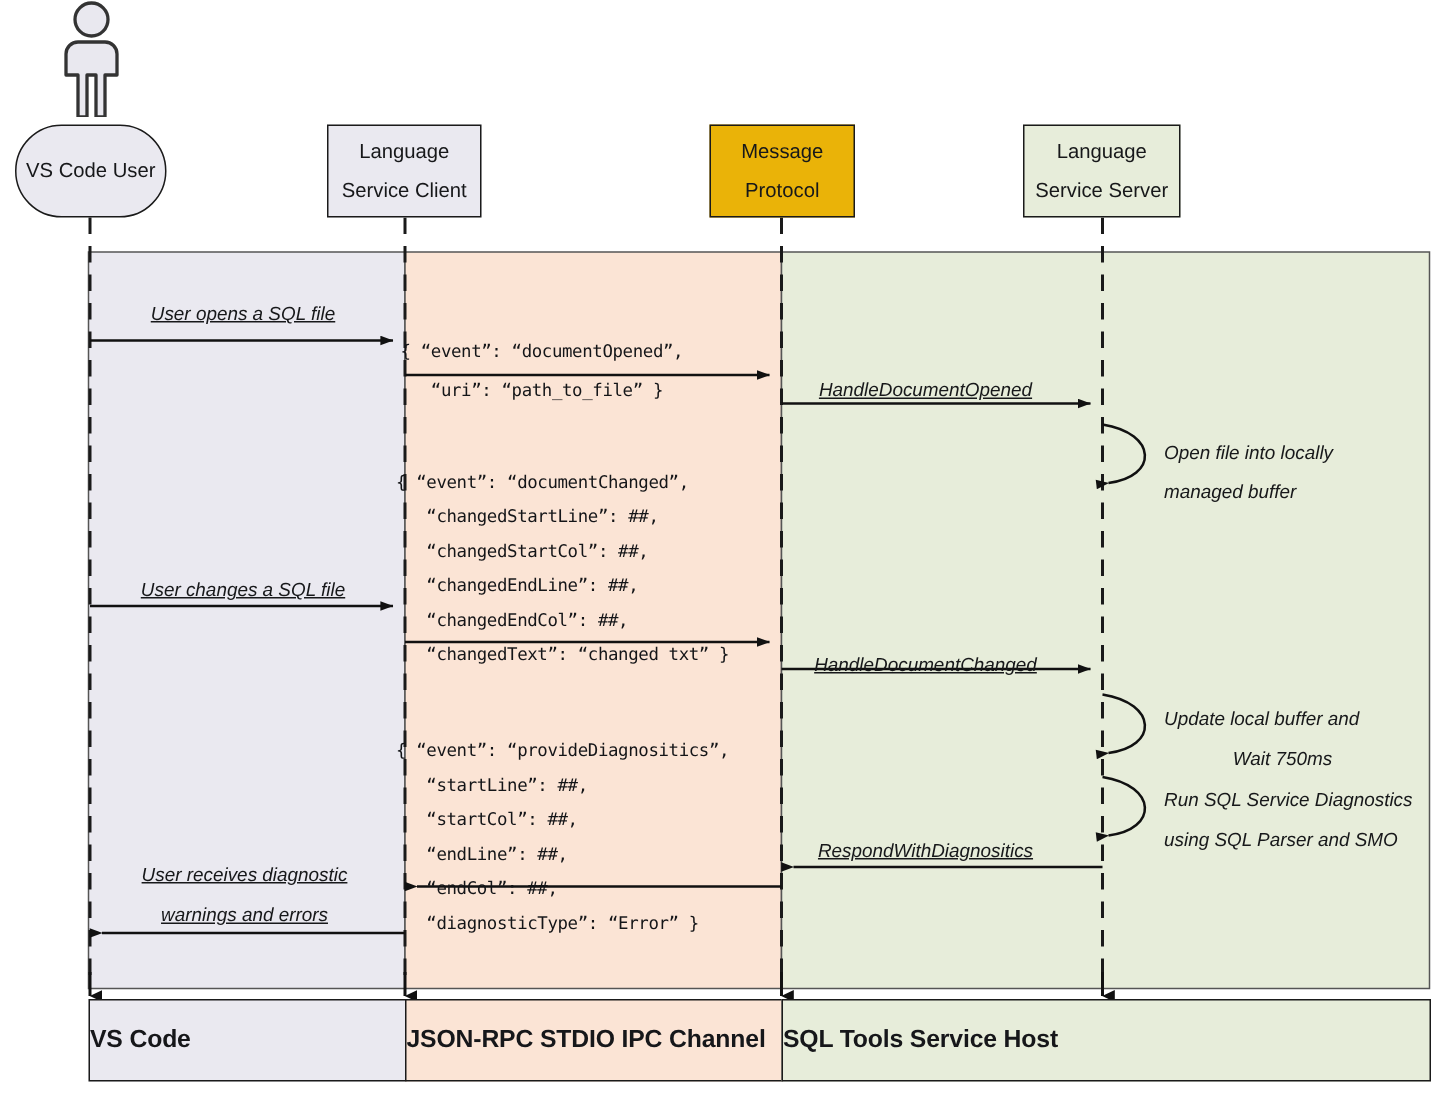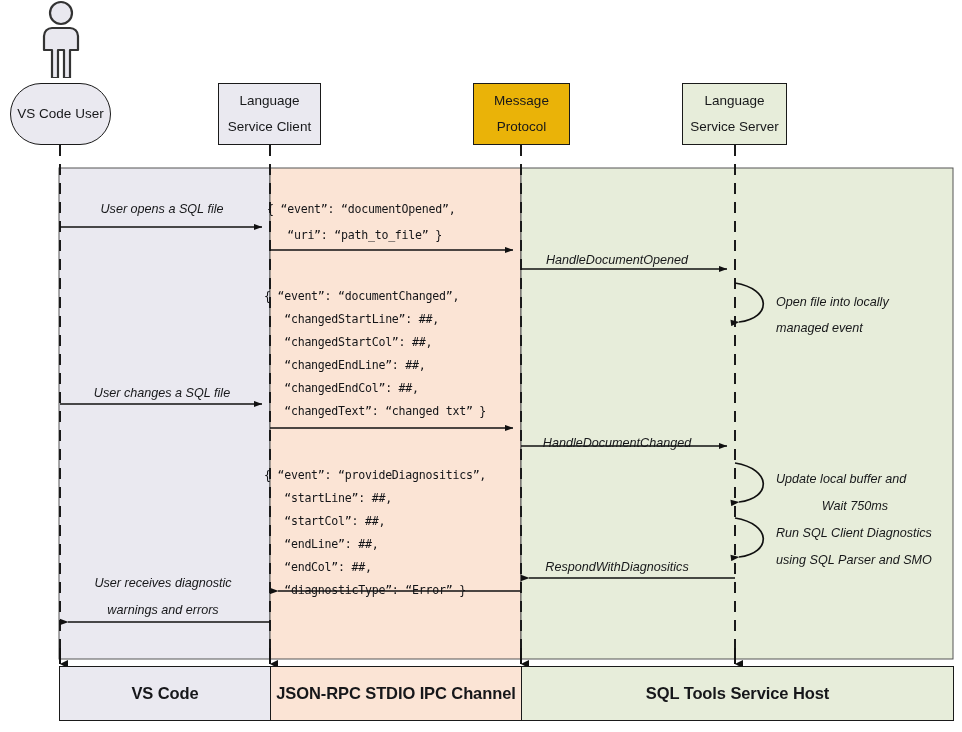--- a/index.html
+++ b/index.html
@@ -44,49 +44,49 @@
   .pbox.msg     { background: #eab308; }
   .pbox.server  { background: #e7edda; }
 
   
   .fbox {
     position: absolute;
     box-sizing: border-box;
     border: 1.6px solid #1a1a1a;
     display: flex;
     align-items: center;
-    justify-content: center;
     font-size: 16.5px;
     font-weight: bold;
     color: #16171a;
     letter-spacing: -0.1px;
   }
   .fbox.vs     { background: #eae9f0; }
   .fbox.rpc    { background: #fbe4d5; }
   .fbox.host   { background: #e7edda; }
 
   
   .lbl {
     position: absolute;
     font-size: 12.6px;
     font-style: italic;
     color: #17181a;
     white-space: nowrap;
     line-height: 1.05;
   }
-  .lbl.ctr { text-align: left; transform: translateX(-50%); }
+  .lbl.ctr { text-align: left; transform: translateX(-50%); text-decoration: underline; }
 
   .json {
     position: absolute;
     font-family: "DejaVu Sans Mono", monospace;
     font-size: 11.6px;
     color: #141518;
     white-space: pre;
     line-height: 1.05;
     letter-spacing: -0.25px;
+    margin-top: 25px;
   }
   .note {
     position: absolute;
     font-size: 12.6px;
     font-style: italic;
     color: #17181a;
     white-space: nowrap;
     line-height: 1.05;
   }
   .note.ctr { transform: translateX(-50%); }
@@ -193,26 +193,26 @@
   <div class="json" style="left:264px;top:515px">   “startCol”: ##,</div>
   <div class="json" style="left:264px;top:538px">   “endLine”: ##,</div>
   <div class="json" style="left:264px;top:561px">   “endCol”: ##,</div>
   <div class="json" style="left:264px;top:584px">   “diagnosticType”: “Error” }</div>
 
   <div class="lbl ctr" style="left:617px;top:254px">HandleDocumentOpened</div>
   <div class="lbl ctr" style="left:617px;top:437px">HandleDocumentChanged</div>
   <div class="lbl ctr" style="left:617px;top:561px">RespondWithDiagnositics</div>
 
   <div class="note" style="left:776px;top:296px">Open file into locally</div>
-  <div class="note" style="left:776px;top:322px">managed event</div>
+  <div class="note" style="left:776px;top:322px">managed buffer</div>
 
   <div class="note" style="left:776px;top:473px">Update local buffer and</div>
   <div class="note ctr" style="left:855px;top:500px">Wait 750ms</div>
 
-  <div class="note" style="left:776px;top:527px">Run SQL Client Diagnostics</div>
+  <div class="note" style="left:776px;top:527px">Run SQL Service Diagnostics</div>
   <div class="note" style="left:776px;top:554px">using SQL Parser and SMO</div>
 
   <div class="fbox vs" style="left:59px;top:666px;width:212px;height:55px">
     <span>VS Code</span>
   </div>
   <div class="fbox rpc" style="left:270px;top:666px;width:252px;height:55px">
     <span>JSON-RPC STDIO IPC Channel</span>
   </div>
   <div class="fbox host" style="left:521px;top:666px;width:433px;height:55px">
     <span>SQL Tools Service Host</span>

